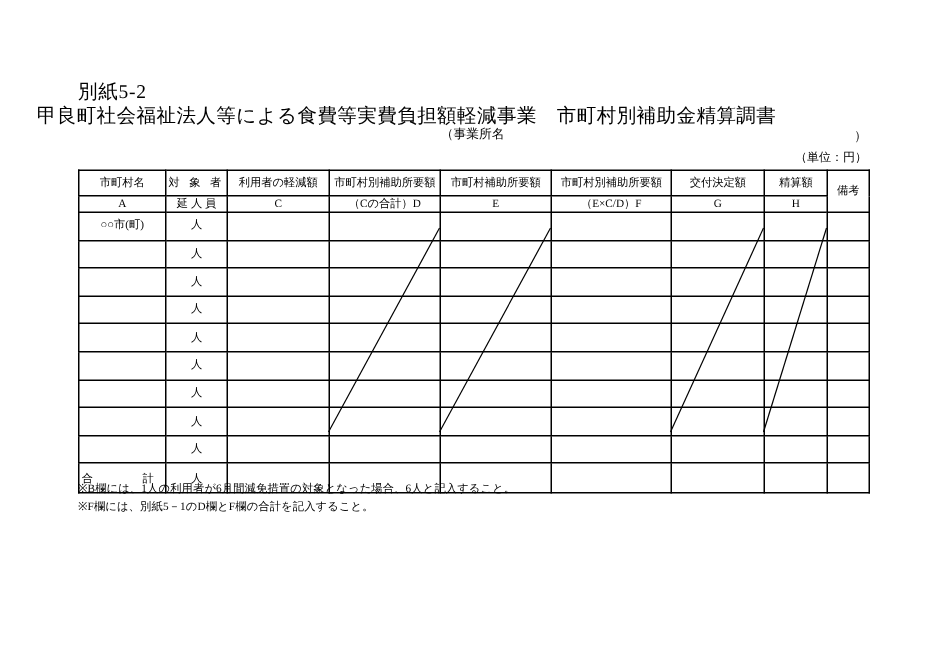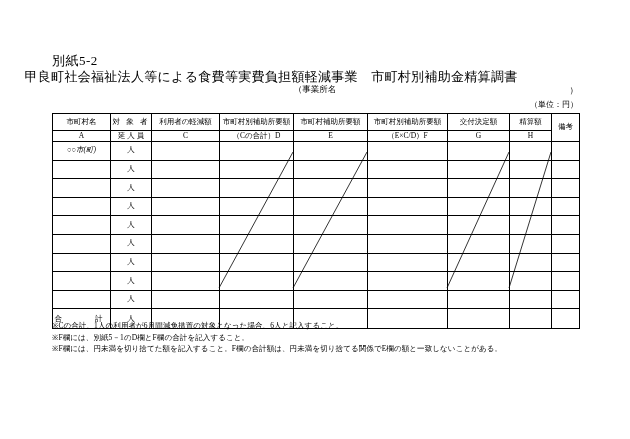--- a/index.html
+++ b/index.html
@@ -88,21 +88,20 @@
   }
   .body-row td {
     height: 17.6px;
   }
   .total-row td {
     height: 19px;
   }
   .cell-city {
     text-align: center;
     font-size: 7.5px;
-    font-style: italic;
   }
   .cell-city-first {
     text-align: left;
     padding-left: 3px;
   }
   .cell-nin {
     text-align: right;
     padding-right: 5px;
     font-size: 7.5px;
   }
@@ -305,18 +304,17 @@
     <line x1="241" y1="39" x2="167" y2="175" stroke="#000" stroke-width="0.8"></line>
 
     <line x1="315" y1="39" x2="241" y2="175" stroke="#000" stroke-width="0.8"></line>
 
     <line x1="457" y1="39" x2="395" y2="175" stroke="#000" stroke-width="0.8"></line>
 
     <line x1="499" y1="39" x2="457" y2="175" stroke="#000" stroke-width="0.8"></line>
   </svg>
 
   <div class="notes">
-    <div>※Cの合計、1人の利用者が6月間減免措置の対象となった場合、6人と記入すること。</div>
+    <div>※B欄には、1人の利用者が6月間減免措置の対象となった場合、6人と記入すること。</div>
     <div>※F欄には、別紙5－1のD欄とF欄の合計を記入すること。</div>
-    <div>※F欄には、円未満を切り捨てた額を記入すること。F欄の合計額は、円未満を切り捨てる関係でE欄の額と一致しないことがある。</div>
   </div>
 
 </div>
 
 </body></html>

